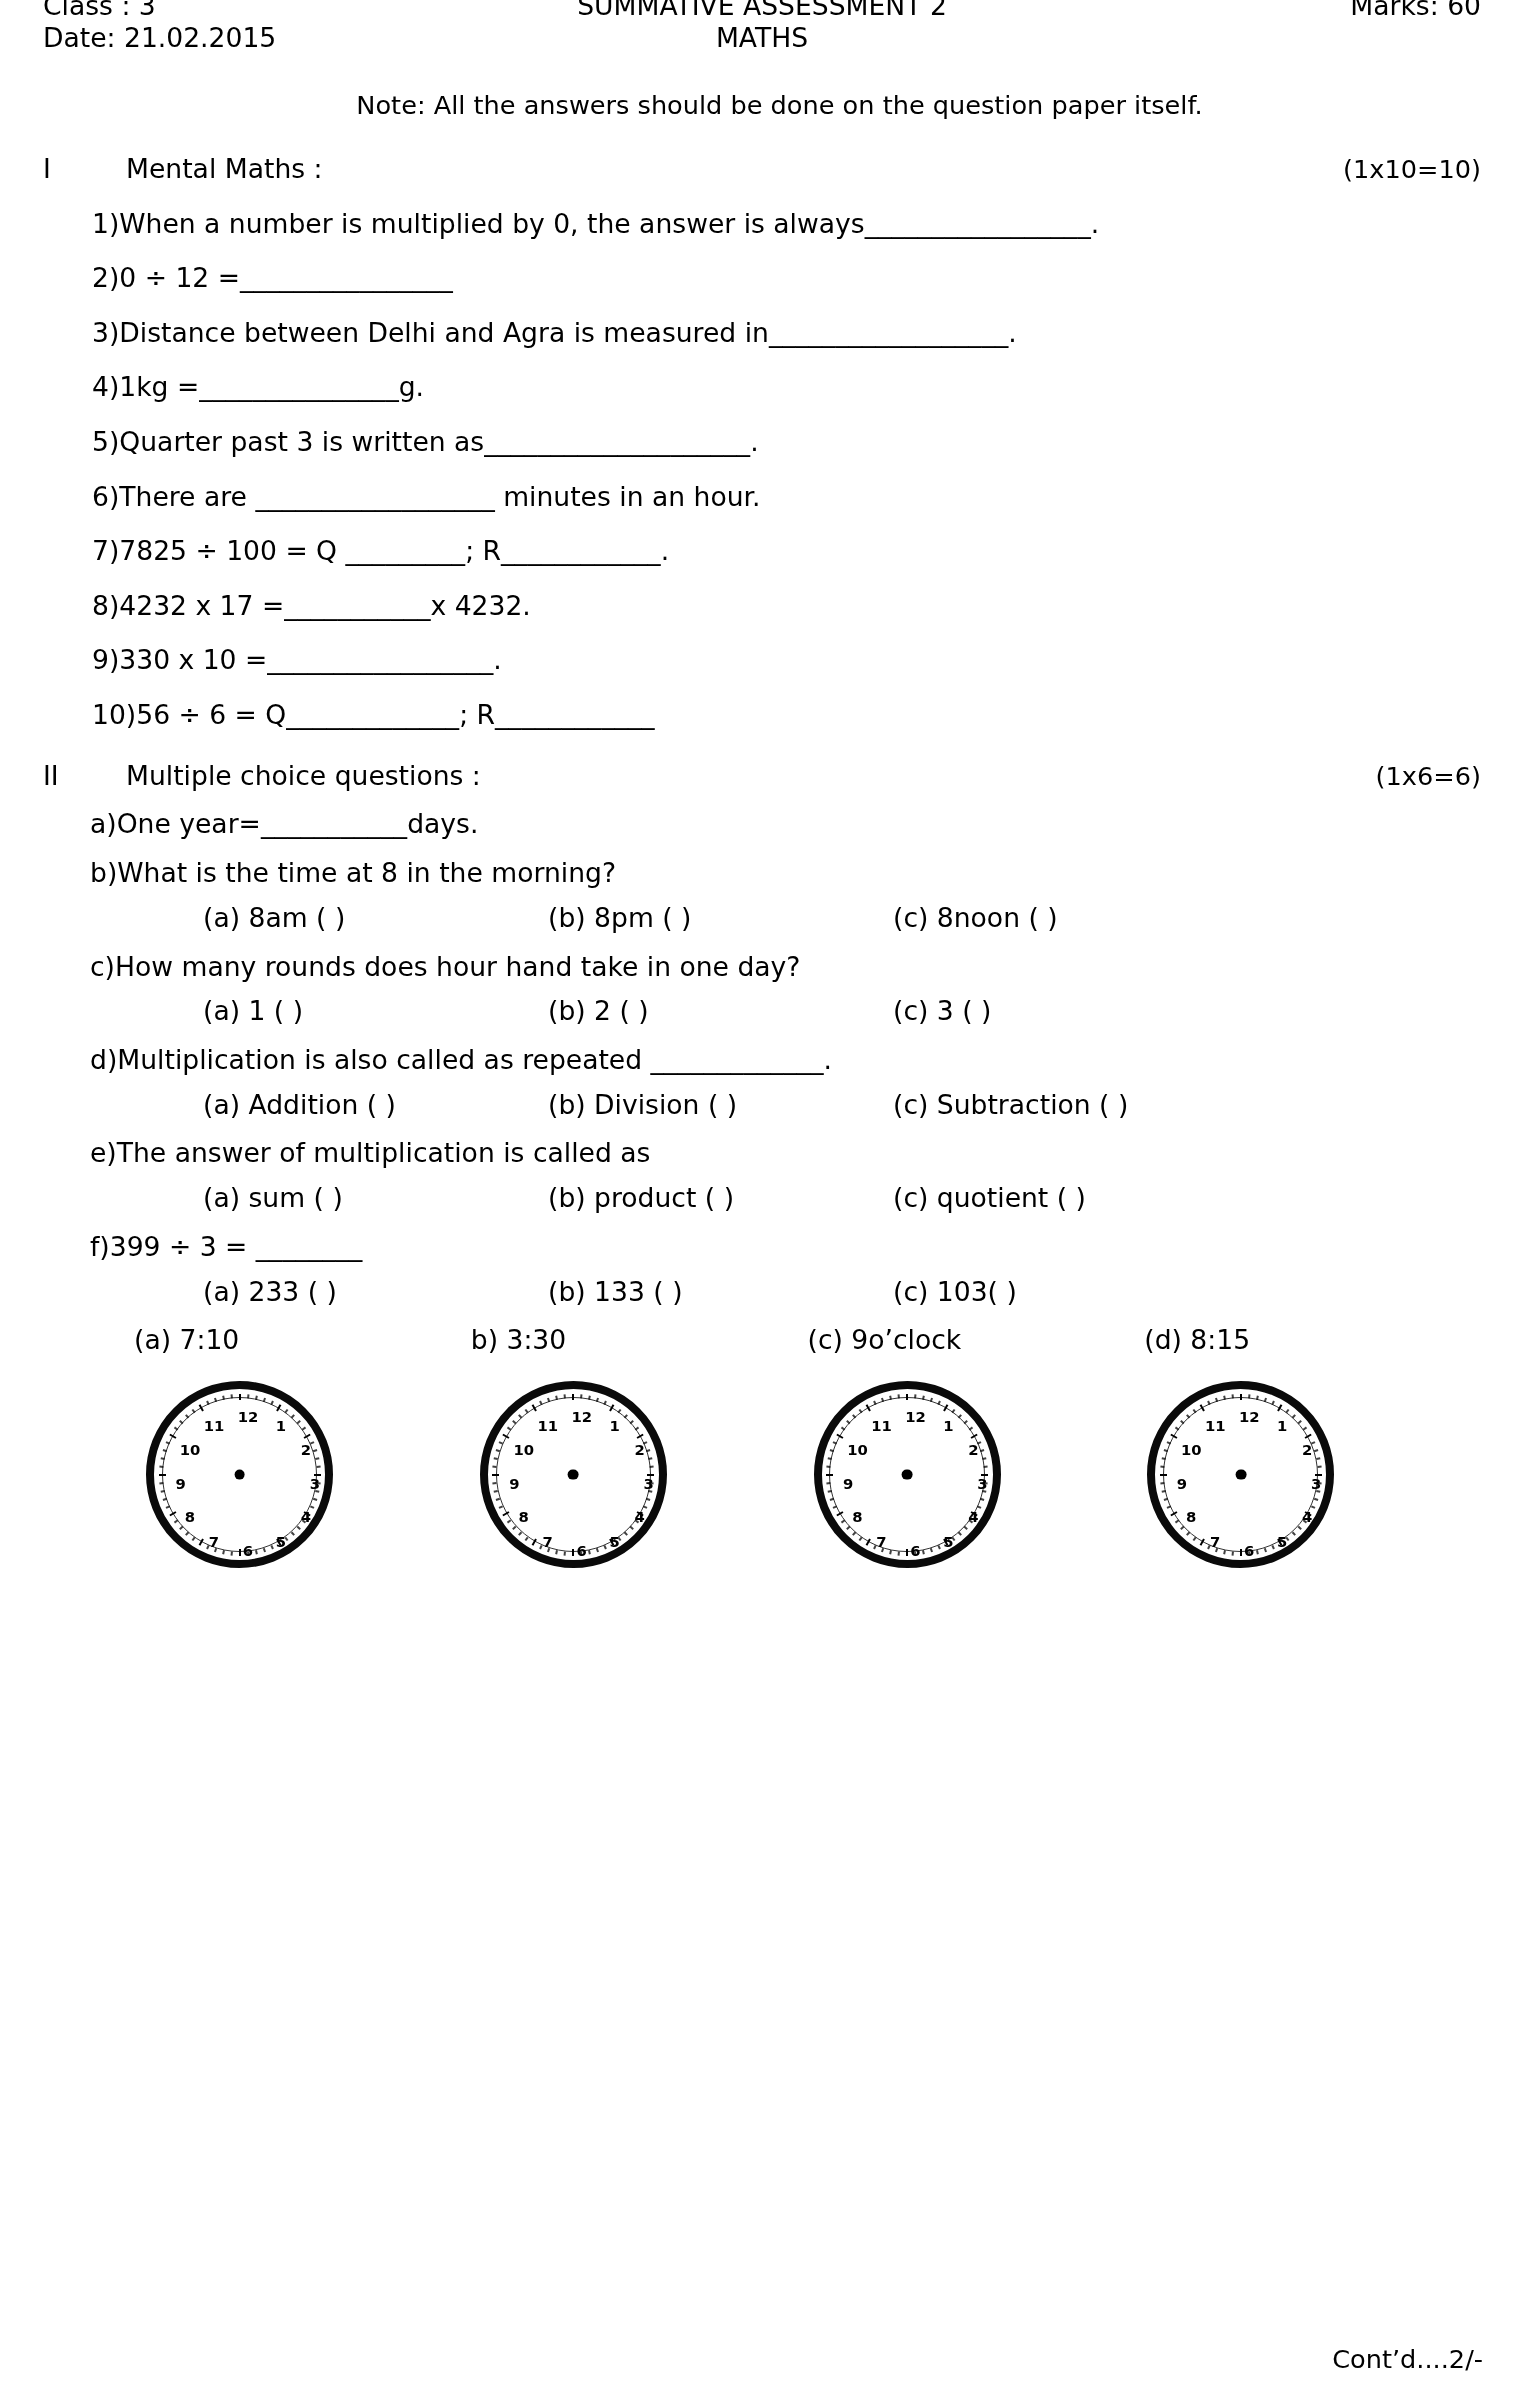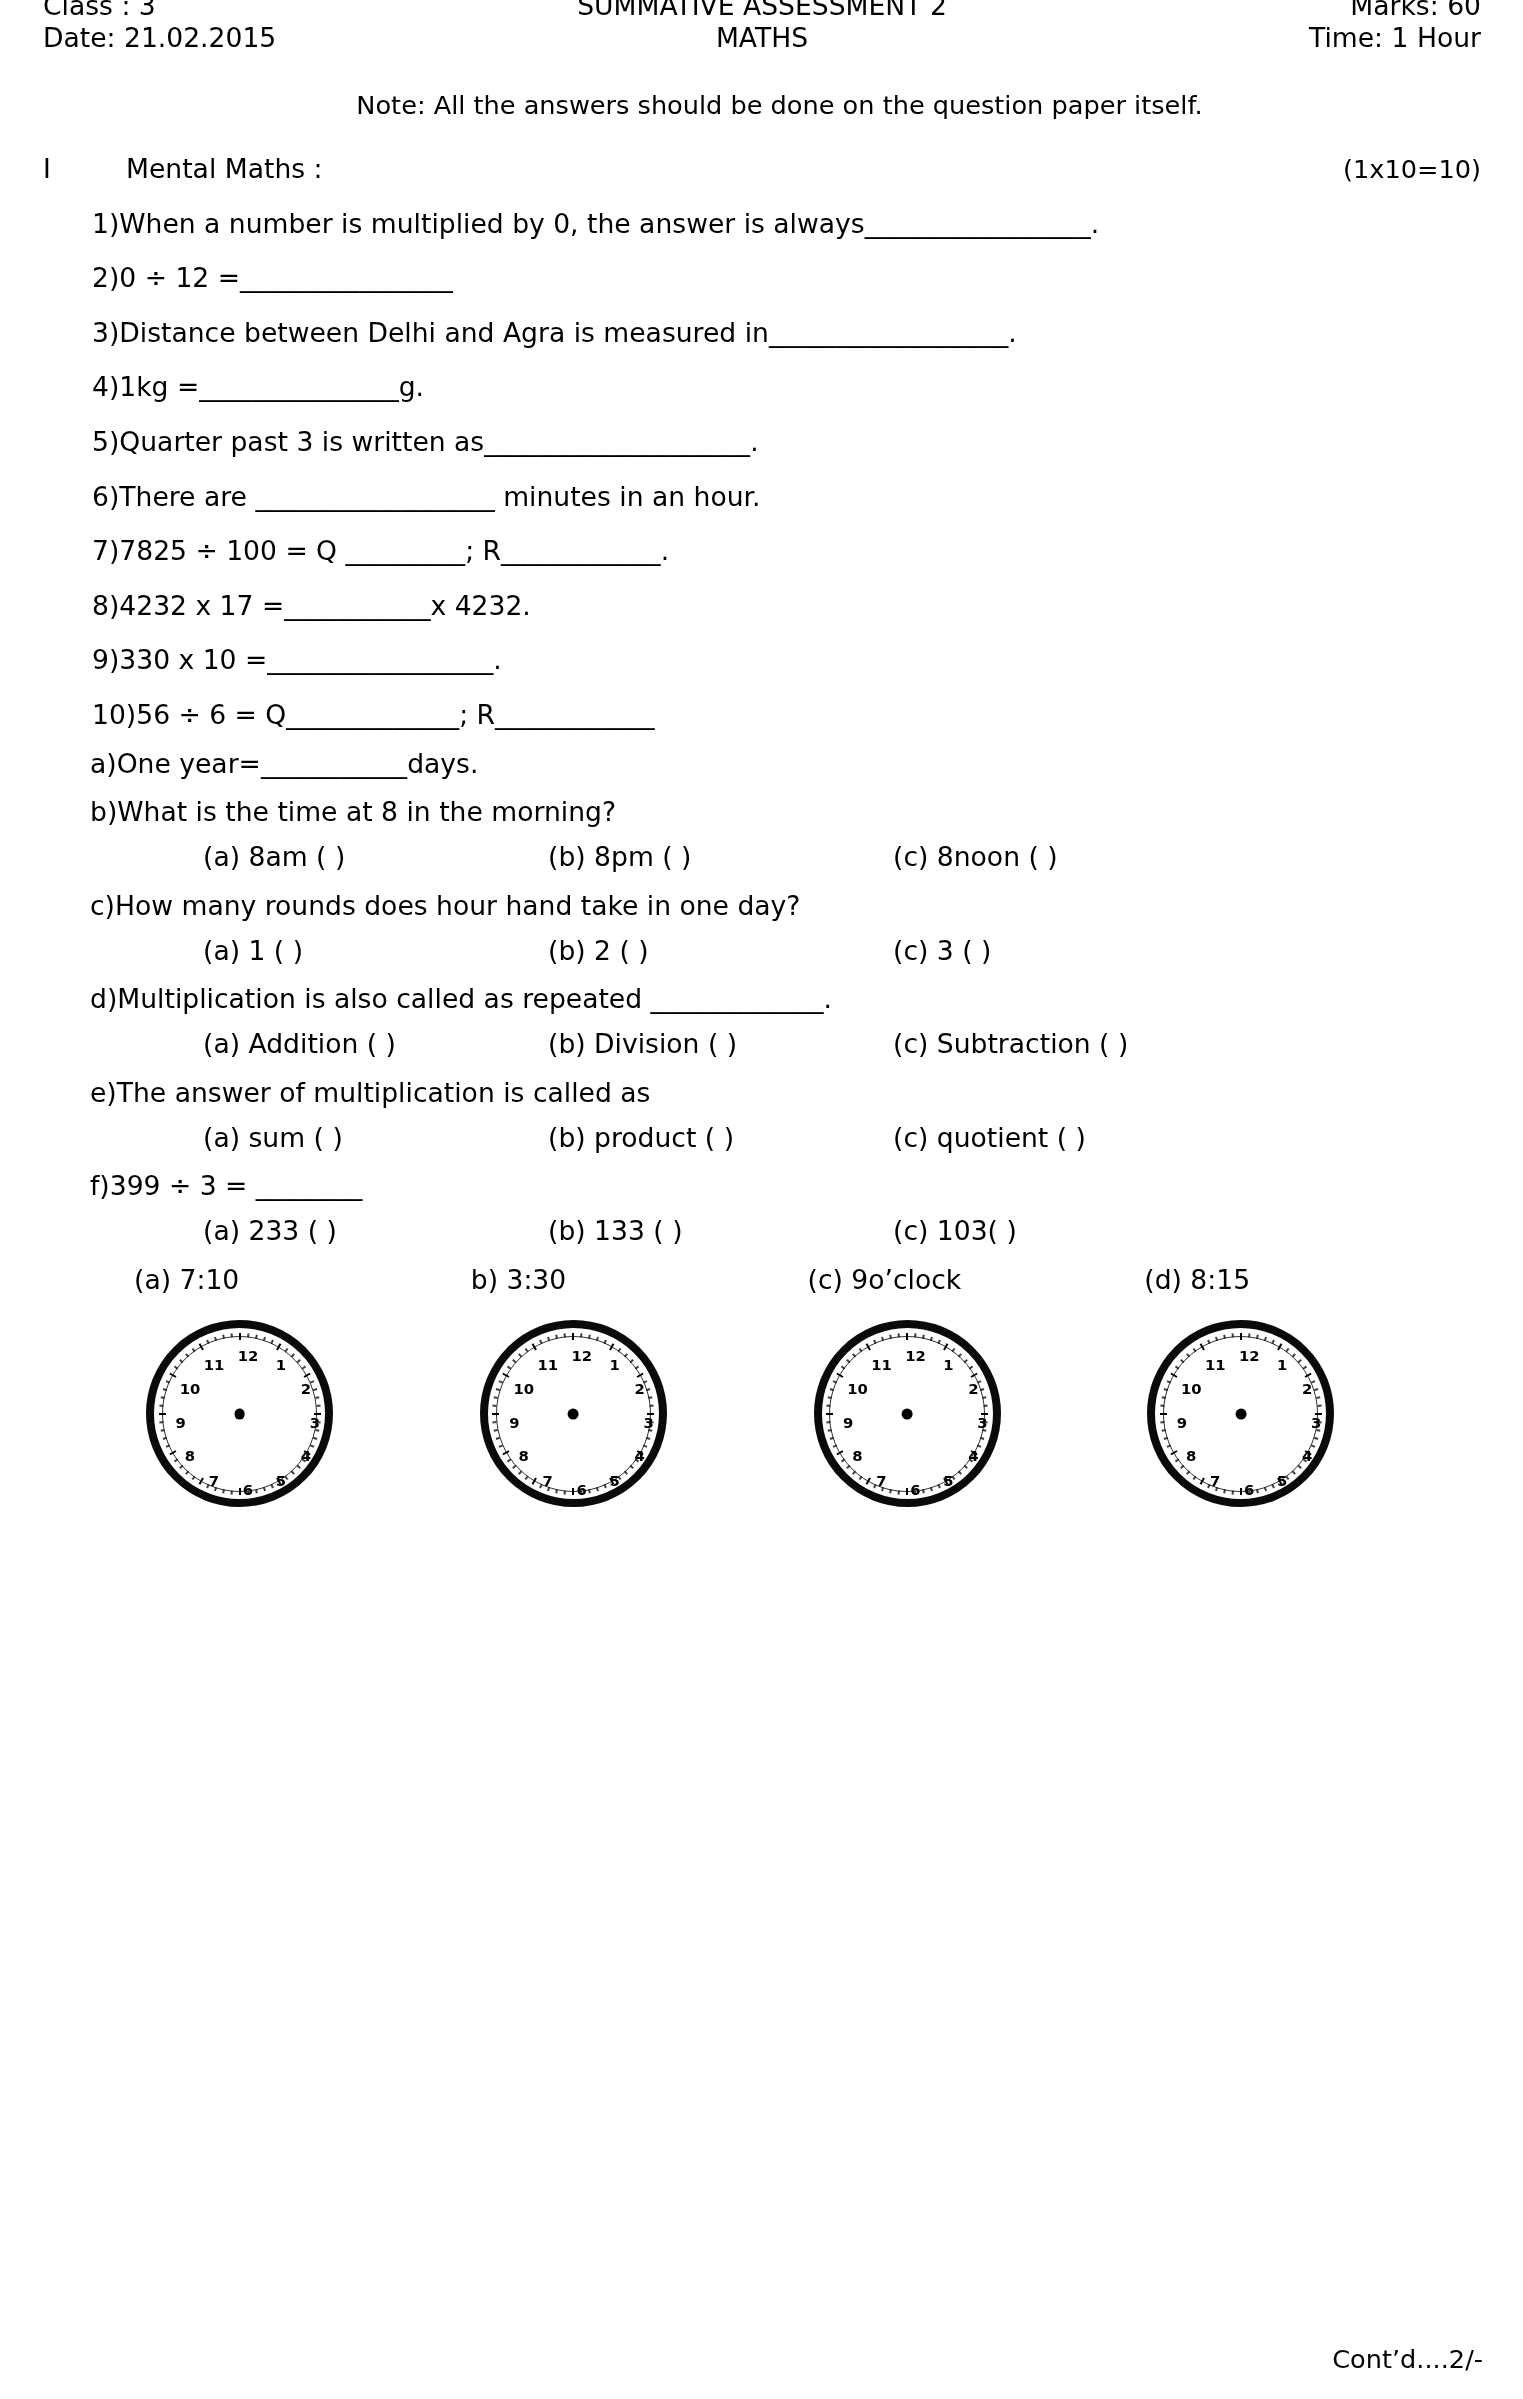--- a/index.html
+++ b/index.html
@@ -196,21 +196,20 @@
 
   <div class="header">
     <div class="hdr-row first">
       <div class="hdr-left">Class : 3</div>
       <div class="hdr-mid">SUMMATIVE ASSESSMENT 2</div>
       <div class="hdr-right">Marks: 60</div>
     </div>
     <div class="hdr-row">
       <div class="hdr-left">Date:   21.02.2015</div>
       <div class="hdr-mid">MATHS</div>
-      <div class="hdr-right">Time: 1 Hour</div>
     </div>
 
 
     <div class="note">Note: All the answers should be done on the question paper itself.</div>
   </div>
 
   <div class="content">
 
     <div class="section">
       <div class="sec-num">I</div>
@@ -254,20 +253,25 @@
       <div class="qrow">
         <div class="qnum">9)</div>
         <div class="qtext">330 x 10 =_________________.</div>
       </div>
       <div class="qrow">
         <div class="qnum">10)</div>
         <div class="qtext">56 ÷ 6 =  Q_____________; R____________</div>
       </div>
     </div>
 
+    <div class="section" style="margin-top:29.6px;">
+      <div class="sec-num">II</div>
+      <div class="sec-title">Multiple choice questions :</div>
+      <div class="sec-marks">(1x6=6)</div>
+    </div>
 
     <div>
 
       <div class="mcq-q">
         <div class="mcq-letter">a)</div>
         <div>One year=___________days.</div>
       </div>
 
       <div class="mcq-q">
         <div class="mcq-letter">b)</div>

